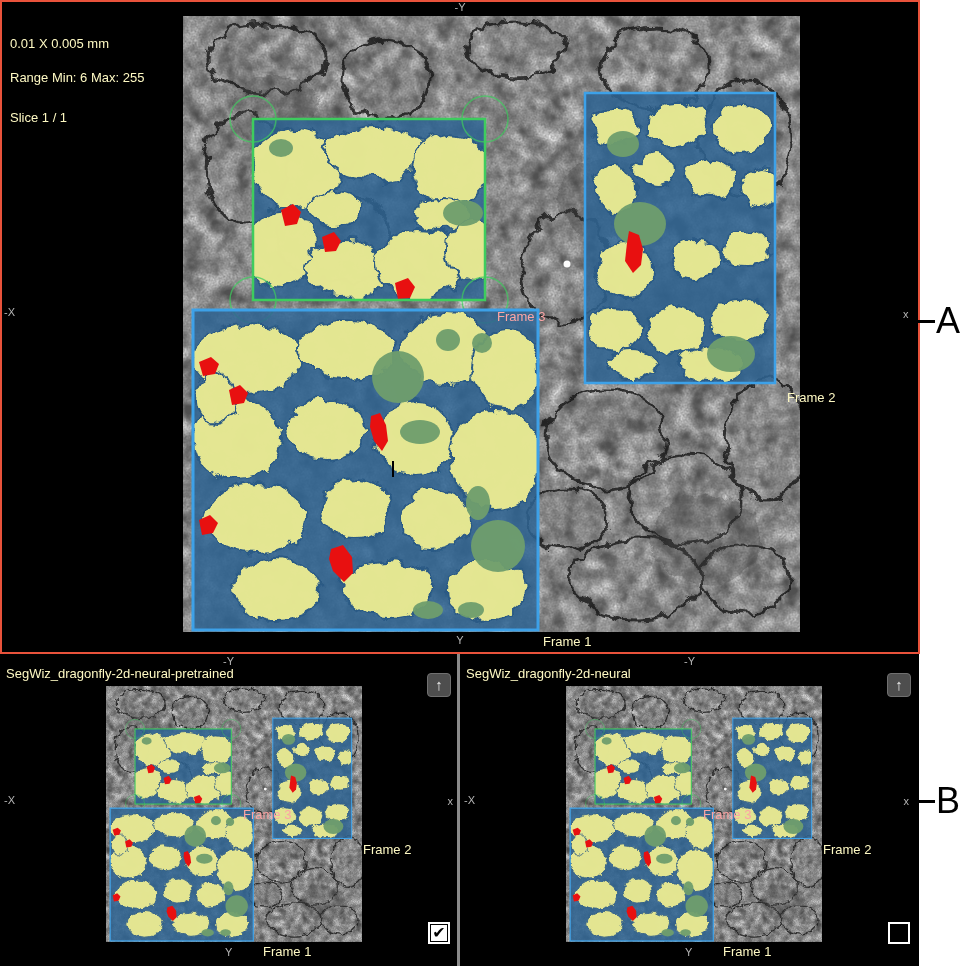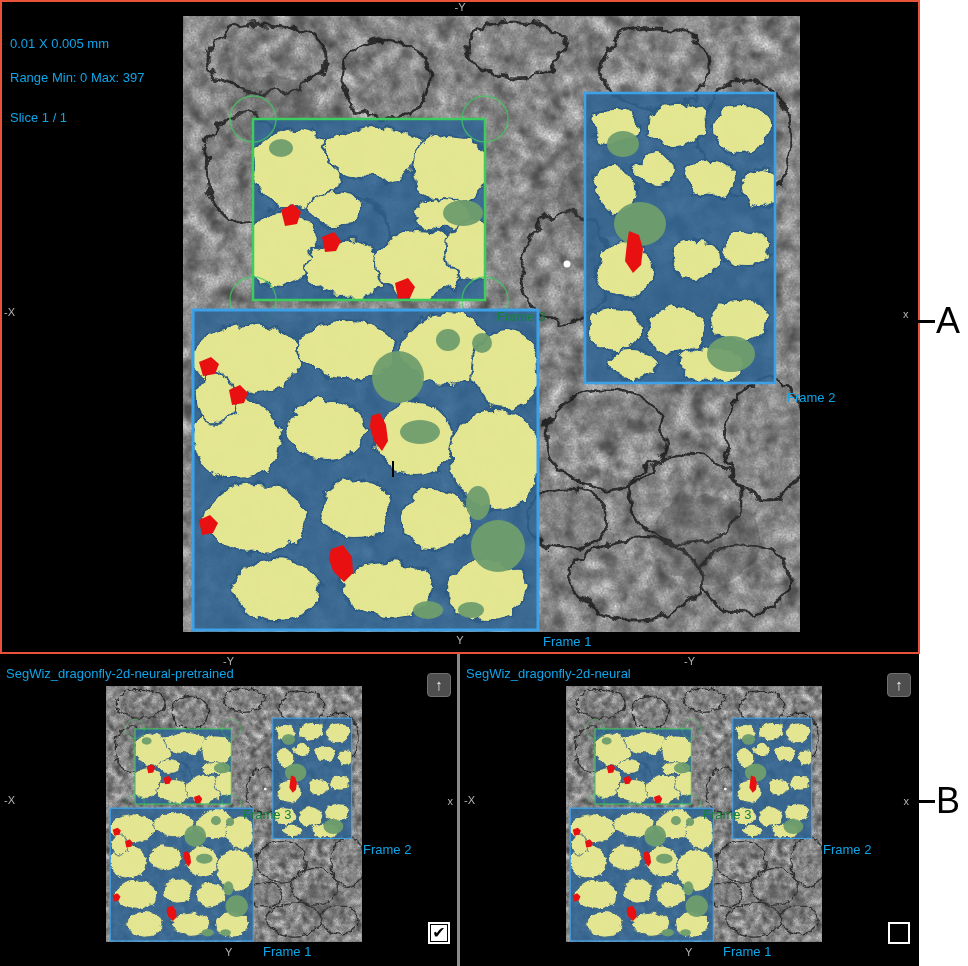--- a/index.html
+++ b/index.html
@@ -3,25 +3,25 @@
 <meta charset="utf-8">
 <style>
   html,body{margin:0;padding:0;background:#ffffff;width:968px;height:966px;overflow:hidden;
     font-family:"Liberation Sans",sans-serif;position:relative;}
   .panel{position:absolute;background:#000;overflow:hidden;}
   #top-panel{left:0;top:0;width:920px;height:654px;box-shadow:inset 0 0 0 2px #e8523b;}
   #bl-panel{left:0;top:654px;width:457px;height:312px;}
   #br-panel{left:460px;top:654px;width:459px;height:312px;}
   #v-divider{position:absolute;left:457px;top:654px;width:3px;height:312px;background:#8a8a8a;}
   .abs{position:absolute;}
-  .blue{color:#0ea5e9;}
+  .blue{color:#fef9c3;}
   .gray-axis{color:#b5b5b5;font-size:11px;}
   .info-line{left:10px;font-size:13px;}
   .frame-label{font-size:13px;}
-  .green-label{color:#15803d;}
+  .green-label{color:#fca5a5;}
   .panel-title{font-size:13px;left:6px;top:12px;text-align:center;}
   .axis-top{left:50%;transform:translateX(-50%);top:1px;}
   .axis-bottom{left:50%;transform:translateX(-50%);}
   .viewport{position:absolute;}
   .up-btn{position:absolute;width:24px;height:24px;background:#4e4e4e;border:1px solid #707070;
     border-radius:4px;color:#e8e8e8;font-size:15px;font-weight:bold;line-height:22px;
     text-align:center;cursor:pointer;box-sizing:border-box;}
   .checkbox{position:absolute;width:22px;height:22px;border:2px solid #fff;background:#000;
     box-sizing:border-box;text-align:center;line-height:18px;font-size:16px;color:#000;cursor:pointer;}
   .checkbox.checked{background:#fff;box-shadow:inset 0 0 0 1px #000;}
@@ -189,21 +189,21 @@
 
 <div id="top-panel" class="panel">
   <div class="viewport" style="left:183px;top:16px;width:617px;height:616px;">
     <svg width="617" height="616" viewBox="0 0 617 616">
         <use href="#scene"></use>
       </svg>
   </div>
   <div class="cursor-mark"></div>
 
   <div class="abs blue info-line" style="top:36px;">0.01 X 0.005 mm</div>
-  <div class="abs blue info-line" style="top:70px;">Range Min: 0 Max: 397</div>
+  <div class="abs blue info-line" style="top:70px;">Range Min: 6 Max: 255</div>
   <div class="abs blue info-line" style="top:110px;">Slice 1 / 1</div>
 
   <div class="abs gray-axis axis-top">-Y</div>
   <div class="abs gray-axis" style="left:4px;top:306px;">-X</div>
   <div class="abs gray-axis" style="left:903px;top:308px;">x</div>
   <div class="abs gray-axis axis-bottom" style="top:634px;">Y</div>
 
   <div class="abs frame-label green-label" style="left:497px;top:309px;">Frame 3</div>
   <div class="abs frame-label blue" style="left:787px;top:390px;">Frame 2</div>
   <div class="abs frame-label blue" style="left:543px;top:634px;">Frame 1</div>

